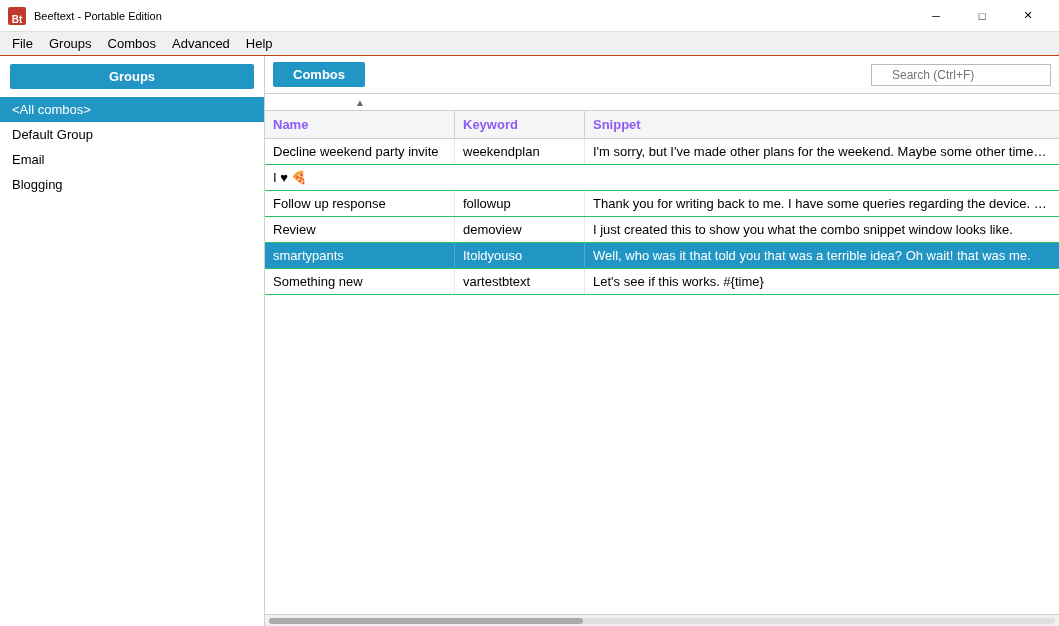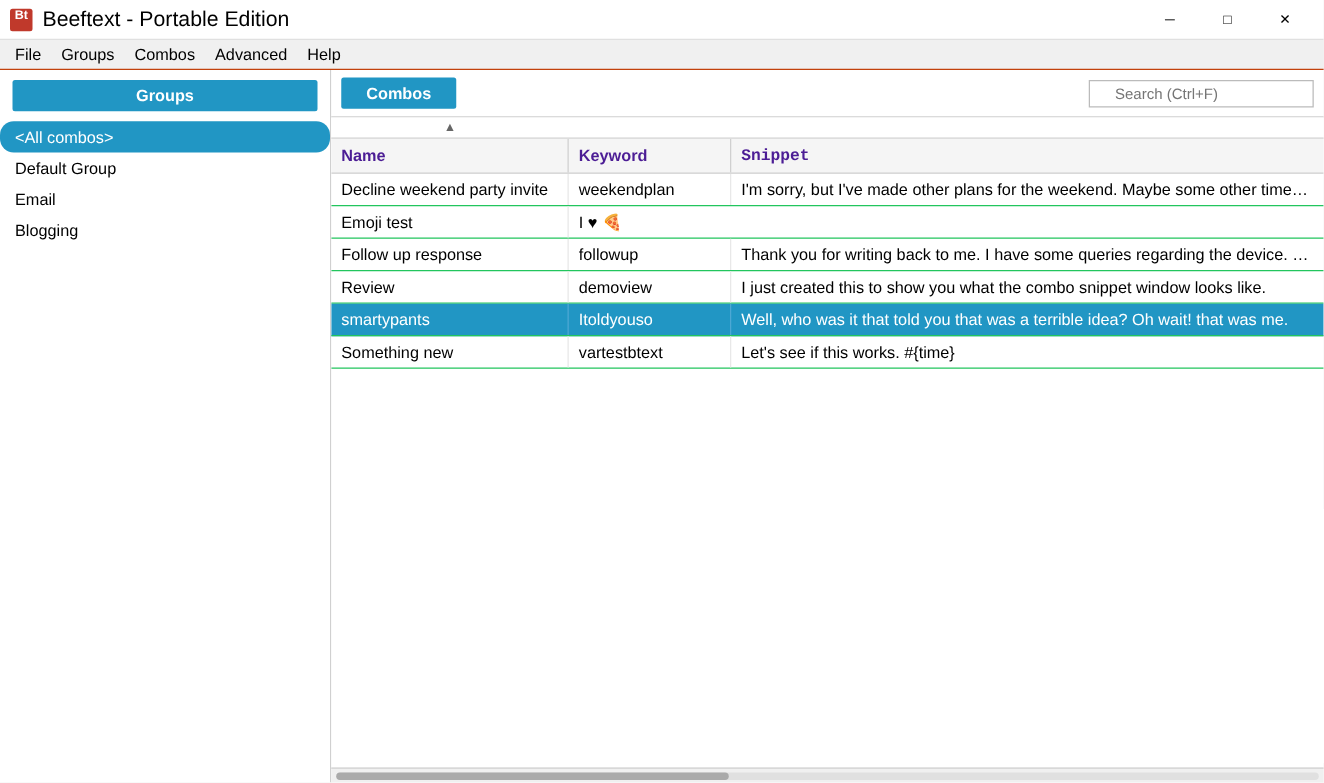--- a/index.html
+++ b/index.html
@@ -28,28 +28,28 @@
       display: flex;
       align-items: center;
       gap: 8px;
     }
     .app-icon {
       width: 18px;
       height: 18px;
       background: #c0392b;
       border-radius: 2px;
       display: flex;
-      align-items: flex-start;
+      align-items: flex-end;
       justify-content: center;
       color: white;
       font-size: 10px;
       font-weight: bold;
     }
     .title-text {
-      font-size: 17px;
+      font-size: 11px;
       color: #000;
     }
     .title-bar-controls {
       display: flex;
       gap: 0;
     }
     .title-btn {
       width: 46px;
       height: 32px;
       border: none;
@@ -107,21 +107,20 @@
       border-radius: 2px;
     }
     .group-list {
       list-style: none;
       flex: 1;
     }
     .group-item {
       padding: 5px 12px;
       cursor: pointer;
       font-size: 13px;
-      border-radius: 11px;
     }
     .group-item.active {
       background: #2196c4;
       color: white;
     }
 
     
     .right-panel {
       flex: 1;
       display: flex;
@@ -168,23 +167,23 @@
       border-bottom: 1px solid #d0d0d0;
       position: sticky;
       top: 0;
       z-index: 1;
     }
     .th {
       padding: 6px 8px;
       font-weight: bold;
       font-size: 13px;
       border-right: 1px solid #d0d0d0;
-      color: #4c1d95;
-    }
-    .th:last-child { border-right: none; font-family: Liberation Mono, monospace; }
+      color: #8b5cf6;
+    }
+    .th:last-child { border-right: none; }
 
     .table-row {
       display: grid;
       grid-template-columns: 190px 130px 1fr;
       border-bottom: 1px solid #22c55e;
       cursor: pointer;
     }
     .table-row.selected {
       background: #2196c4;
       color: white;
@@ -298,21 +297,20 @@
         <div class="th">Snippet</div>
       </div>
 
       <div class="table-row">
         <div class="td">Decline weekend party invite</div>
         <div class="td">weekendplan</div>
         <div class="td">I'm sorry, but I've made other plans for the weekend. Maybe some other time? As</div>
       </div>
 
       <div class="table-row">
-        <div class="td">Emoji test</div>
         <div class="td">I ♥ 🍕</div>
       </div>
 
       <div class="table-row">
         <div class="td">Follow up response</div>
         <div class="td">followup</div>
         <div class="td">Thank you for writing back to me. I have some queries regarding the device. Wou</div>
       </div>
 
       <div class="table-row">

